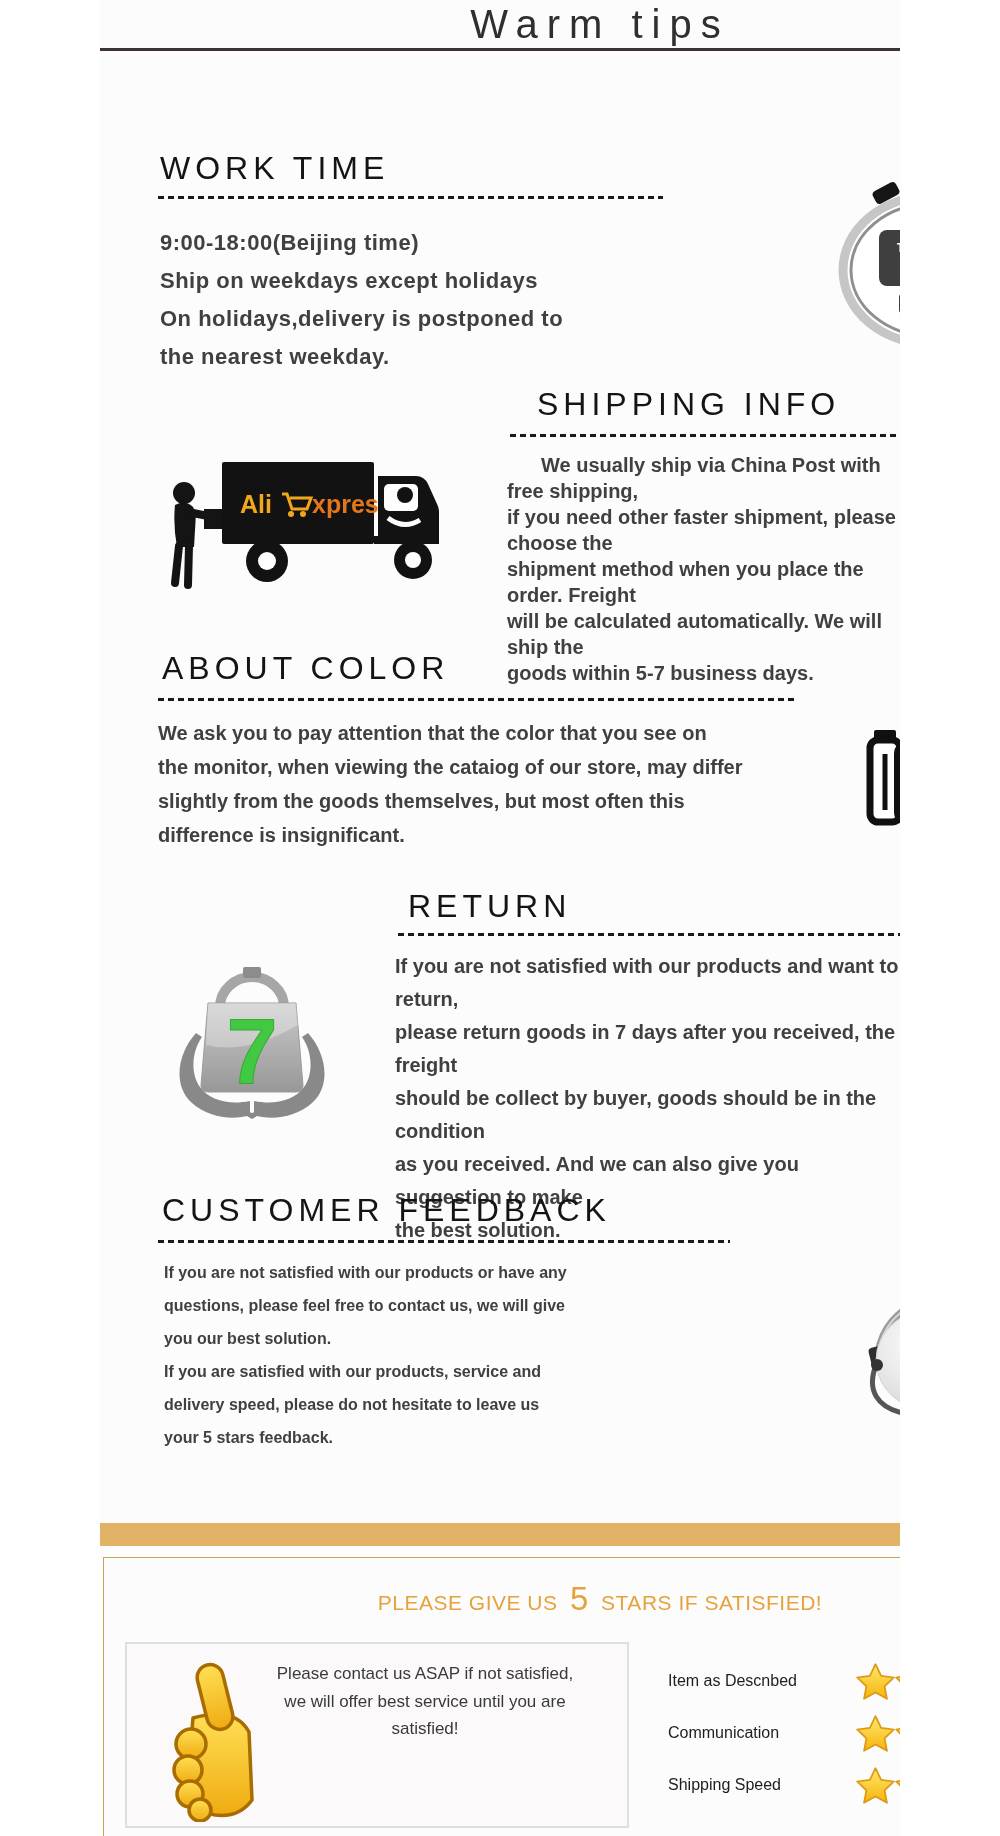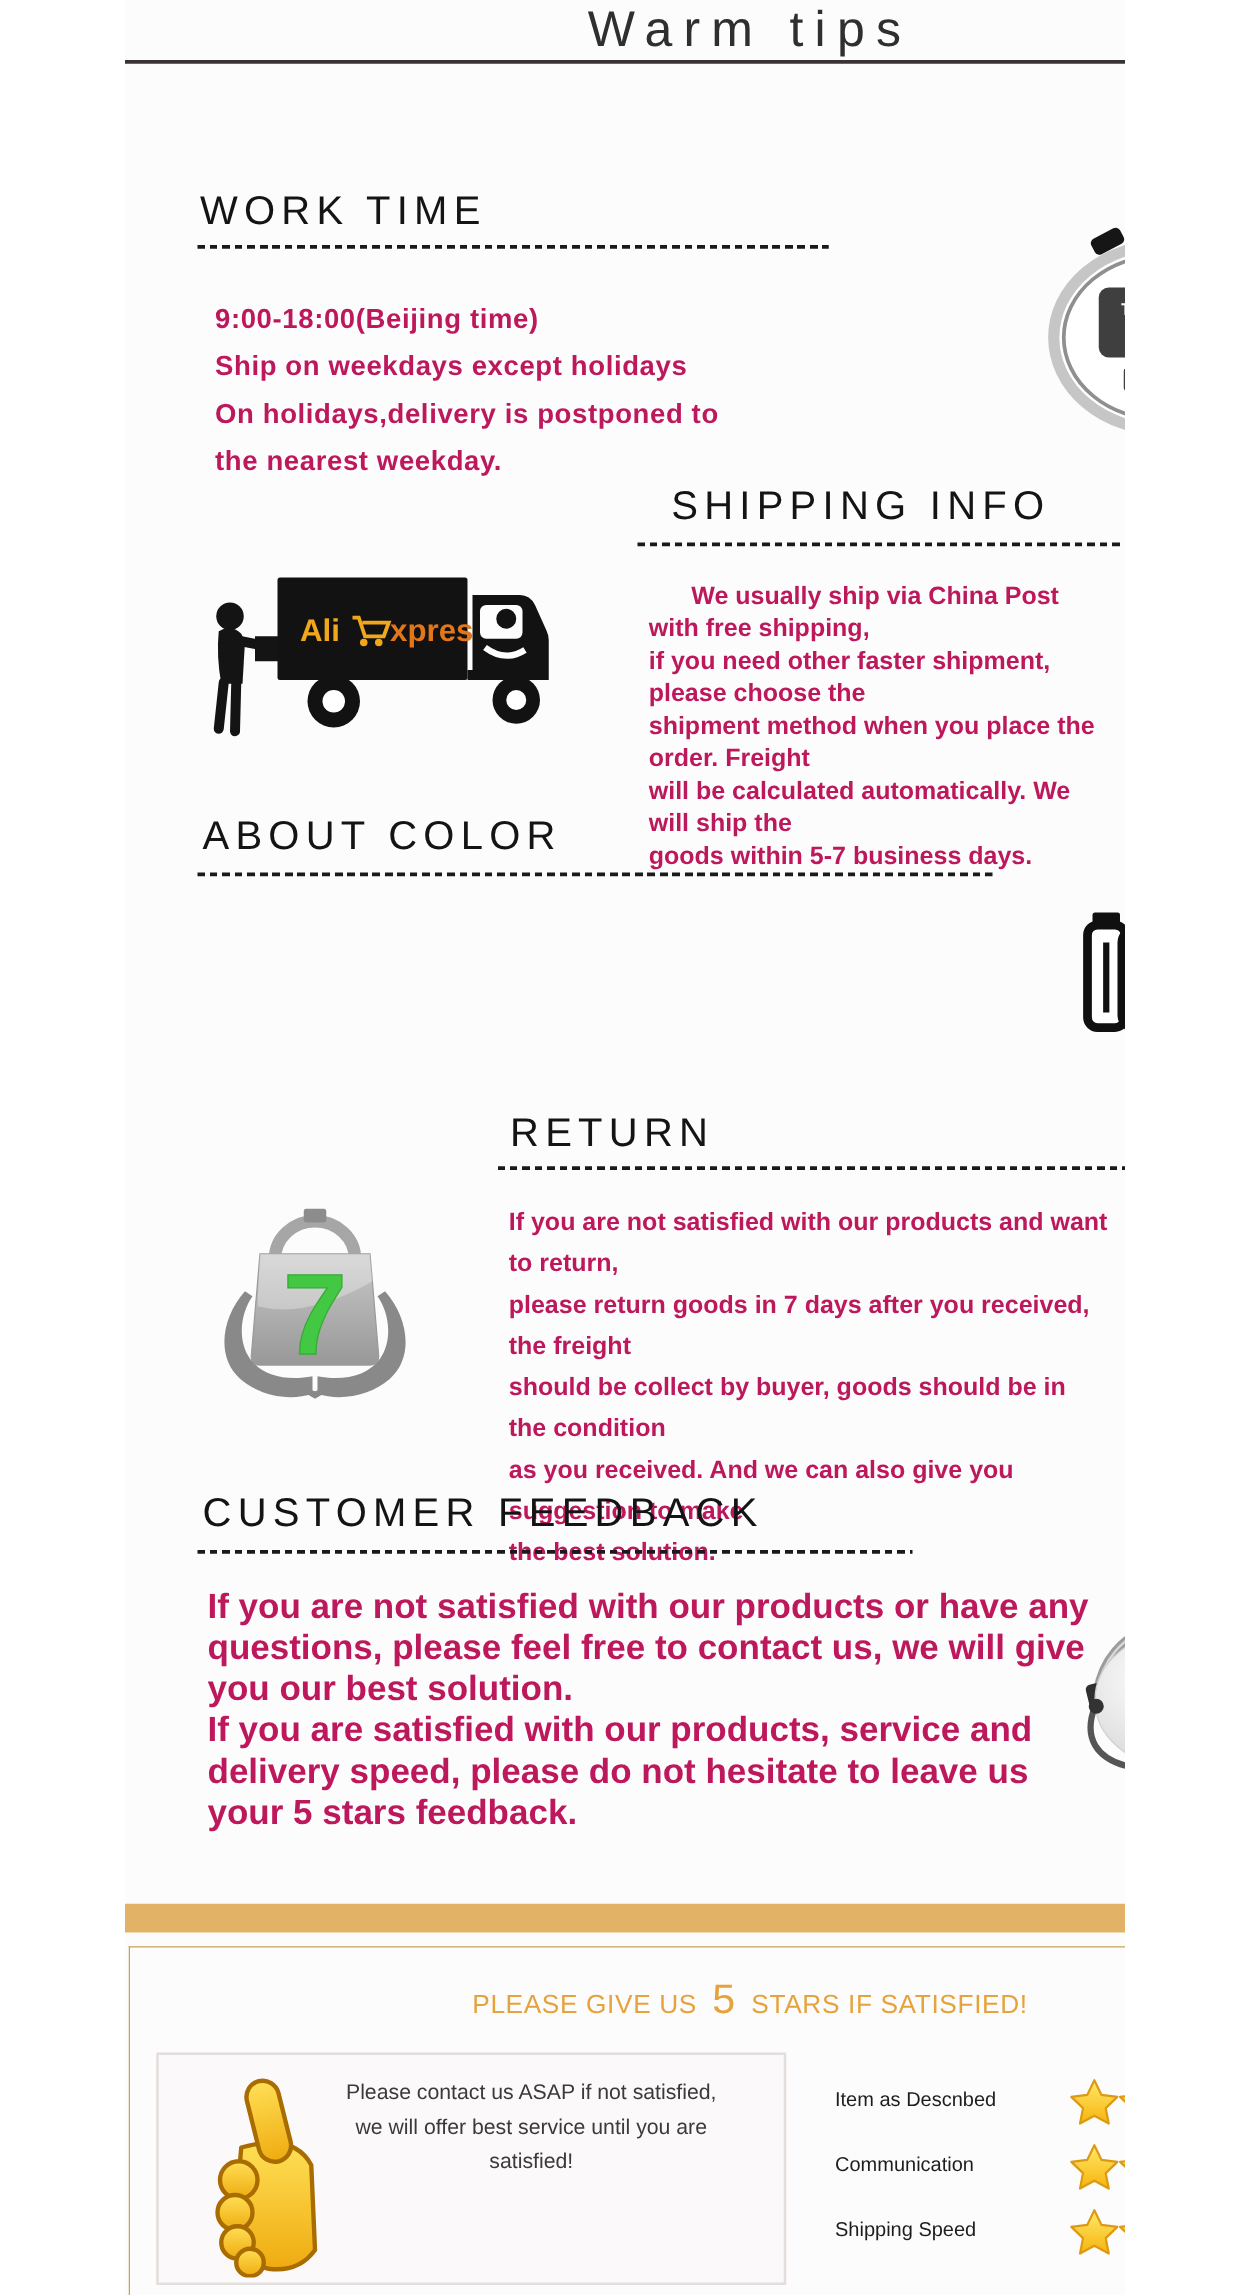--- a/index.html
+++ b/index.html
@@ -8,41 +8,41 @@
   .abs{position:absolute;}
 
   
   #page-title{left:0;top:2px;width:1000px;text-align:center;margin:0;
               font-weight:300;font-size:40px;letter-spacing:9px;color:#2f2f2f;}
   #title-rule{left:0;top:48px;width:1000px;height:3px;background:#3a3234;}
 
   
   .sec-head{margin:0;font-weight:400;font-size:32px;letter-spacing:5px;color:#141414;}
   .dashed{height:3px;background:repeating-linear-gradient(90deg,#1a1a1a 0 6px,transparent 6px 10px);}
-  .para{margin:12px;font-weight:700;color:#be185d;white-space:pre-line;}
+  .para{margin:0;font-weight:700;color:#404040;white-space:pre-line;}
 
   #head-work{left:60px;top:150px;}
   #dash-work{left:58px;top:196px;width:505px;}
   #text-work{left:60px;top:224px;font-size:22px;line-height:38px;letter-spacing:0.5px;}
 
   #head-ship{left:437px;top:386px;text-align:right;}
   #dash-ship{left:410px;top:434px;width:548px;}
   #text-ship{left:407px;top:452px;font-size:20px;line-height:26px;text-indent:34px;}
 
   #head-about{left:62px;top:650px;}
   #dash-about{left:58px;top:698px;width:636px;}
   #text-about{left:58px;top:716px;font-size:20px;line-height:34px;}
 
   #head-return{left:308px;top:888px;}
   #dash-return{left:298px;top:933px;width:658px;}
   #text-return{left:295px;top:950px;font-size:20px;line-height:33px;}
 
   #head-feedback{left:62px;top:1192px;}
   #dash-feedback{left:58px;top:1240px;width:572px;}
-  #text-feedback{left:54px;top:1256px;font-size:28px;line-height:33px;}
+  #text-feedback{left:64px;top:1256px;font-size:16px;line-height:33px;}
 
   
   #stopwatch{left:733px;top:170px;width:196px;height:180px;}
   #truck{left:62px;top:452px;width:300px;height:140px;}
   #camera{left:766px;top:710px;width:176px;height:126px;}
   #bag{left:58px;top:955px;width:188px;height:165px;}
   #headset{left:760px;top:1285px;width:172px;height:145px;}
 
   
   #gold-bar{left:0;top:1523px;width:1000px;height:23px;}
@@ -143,20 +143,24 @@
     <circle cx="243" cy="43" r="8" fill="#121212"></circle>
     <path d="M226,66 q16,12 32,2" stroke="#fdfdfd" stroke-width="5" fill="none"></path>
     <circle cx="105" cy="109" r="21" fill="#121212"></circle>
       <circle cx="105" cy="109" r="9" fill="#ffffff"></circle>
     <circle cx="251" cy="108" r="19" fill="#121212"></circle>
       <circle cx="251" cy="108" r="8" fill="#ffffff"></circle>
   </svg>
 
   <h2 id="head-about" class="abs sec-head">ABOUT COLOR</h2>
   <div id="dash-about" class="abs dashed"></div>
+  <p id="text-about" class="abs para">We ask you to pay attention that the color that you see on
+the monitor, when viewing the cataiog of our store, may differ
+slightly from the goods themselves, but most often this
+difference is insignificant.</p>
 
   <svg id="camera" class="abs" viewBox="0 0 176 126">
     <rect x="8" y="20" width="22" height="12" rx="2" fill="#101010"></rect>
     <rect x="4" y="30" width="30" height="82" rx="8" fill="#ffffff" stroke="#101010" stroke-width="7"></rect>
     <line x1="19" y1="44" x2="19" y2="100" stroke="#101010" stroke-width="5"></line>
     <path d="M80,12 l6,-7 h38 l-5,9 z" fill="#101010"></path>
     <path d="M72,34 L82,18 h38 l10,16 z" fill="#ffffff" stroke="#101010" stroke-width="7" stroke-linejoin="round"></path>
     <rect x="32" y="34" width="136" height="78" rx="10" fill="#ffffff" stroke="#101010" stroke-width="8"></rect>
     <circle cx="100" cy="73" r="35" fill="#ffffff" stroke="#101010" stroke-width="7"></circle>
     <circle cx="100" cy="73" r="23" fill="#ffffff" stroke="#101010" stroke-width="6"></circle>

